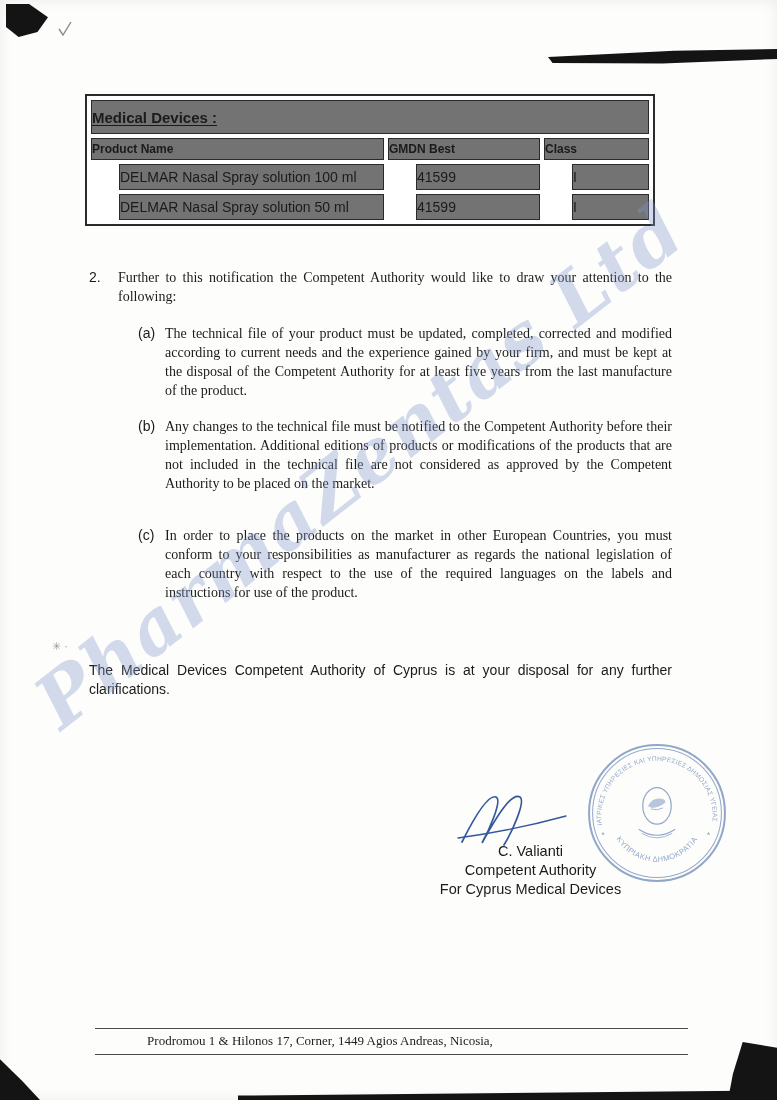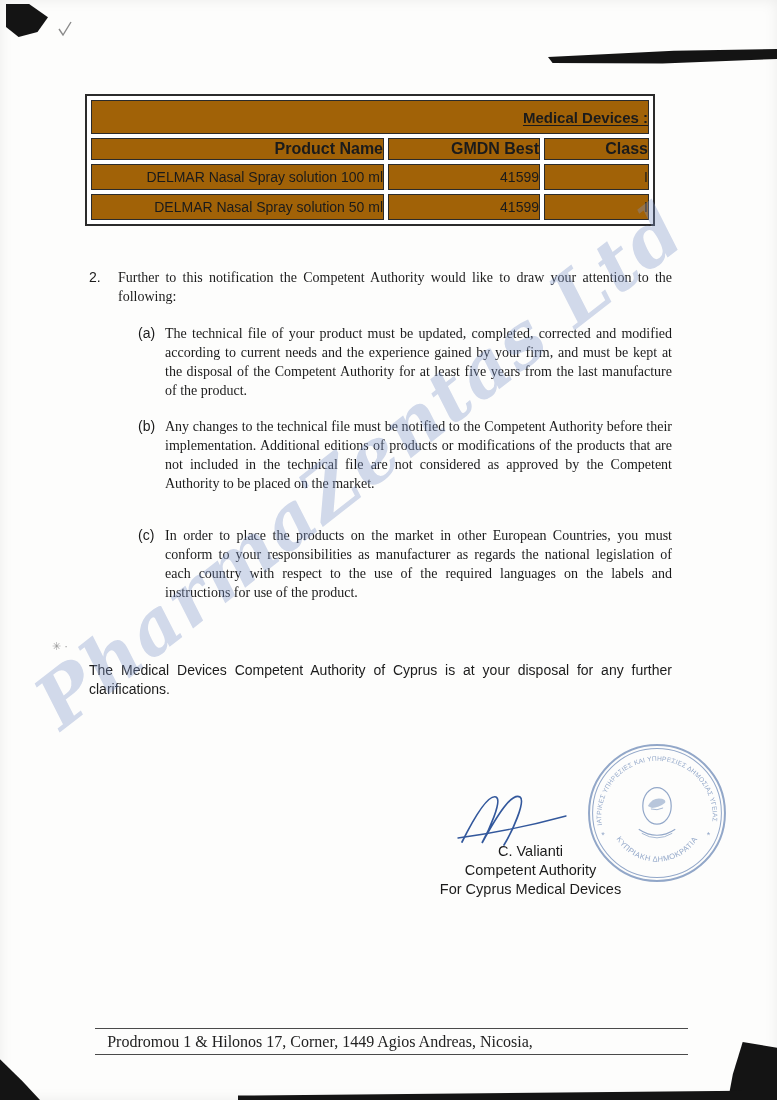--- a/index.html
+++ b/index.html
@@ -12,27 +12,27 @@
     box-shadow: inset 0 0 14px rgba(0,0,0,0.07);
   }
 
   
   .doc-table {
     position:absolute; left:85px; top:94px; width:570px;
     border:2px solid #2b2b2b; padding:4px; background:#fff;
     display:grid; grid-template-columns:293px 152px 1fr; gap:4px;
   }
   .doc-table .cell {
-    border:1.5px solid #2b2b2b; display:flex; align-items:center; justify-content:flex-end;
-    text-align:center; background:#a16207;
+    border:1.5px solid #2b2b2b; display:flex; align-items:center; justify-content:flex-start;
+    text-align:center; background:#737373;
   }
   .t-title { grid-column:1 / -1; height:34px; font-weight:bold; font-size:15px; }
   .t-title span { text-decoration:underline; text-underline-offset:2px; }
-  .t-head { height:22px; font-weight:bold; font-size:16px; }
-  .t-cell { height:26px; font-size:14px; }
+  .t-head { height:22px; font-weight:bold; font-size:12px; }
+  .t-cell { height:26px; font-size:14px;margin-left:28px; }
 
   
   .para { position:absolute; display:flex; font-size:14px; line-height:19px; }
   .para .num { flex:0 0 29px; }
   .para .lbl { flex:0 0 27px; }
   .para .txt { flex:1 1 auto; text-align:justify;font-family:Liberation Serif, serif; }
 
   .item2   { left:89px;  top:268px; width:583px; }
   .point-a { left:138px; top:324px; width:534px; }
   .point-b { left:138px; top:417px; width:534px; }
@@ -55,21 +55,21 @@
     font-size:74px; letter-spacing:2px; white-space:nowrap;
     color:rgba(125,150,200,0.35);
   }
 
   
   .footer-line { position:absolute; left:95px; width:593px; height:1px; background:#4a4a4a; }
   .fl-top { top:1028px; }
   .fl-bottom { top:1054px; }
   .footer-text {
     position:absolute; left:0; top:1033px; width:640px; text-align:center;
-    font-family:"Liberation Serif", serif; font-size:16px; color:#222;
+    font-family:"Liberation Serif", serif; font-size:13px; color:#222;
   }
 
   
   .artifact { position:absolute; background:#141414; z-index:10; }
   .a-tl { left:6px; top:4px; width:42px; height:33px;
           clip-path:polygon(0 0, 55% 0, 100% 40%, 75% 85%, 30% 100%, 0 70%); }
   .a-tr { left:548px; top:49px; width:229px; height:18px;
           clip-path:polygon(0 45%, 55% 10%, 100% 0, 100% 55%, 50% 80%, 2% 78%); }
   .a-bl { left:0; top:1052px; width:40px; height:48px;
           clip-path:polygon(0 15%, 55% 60%, 100% 100%, 0 100%); }

